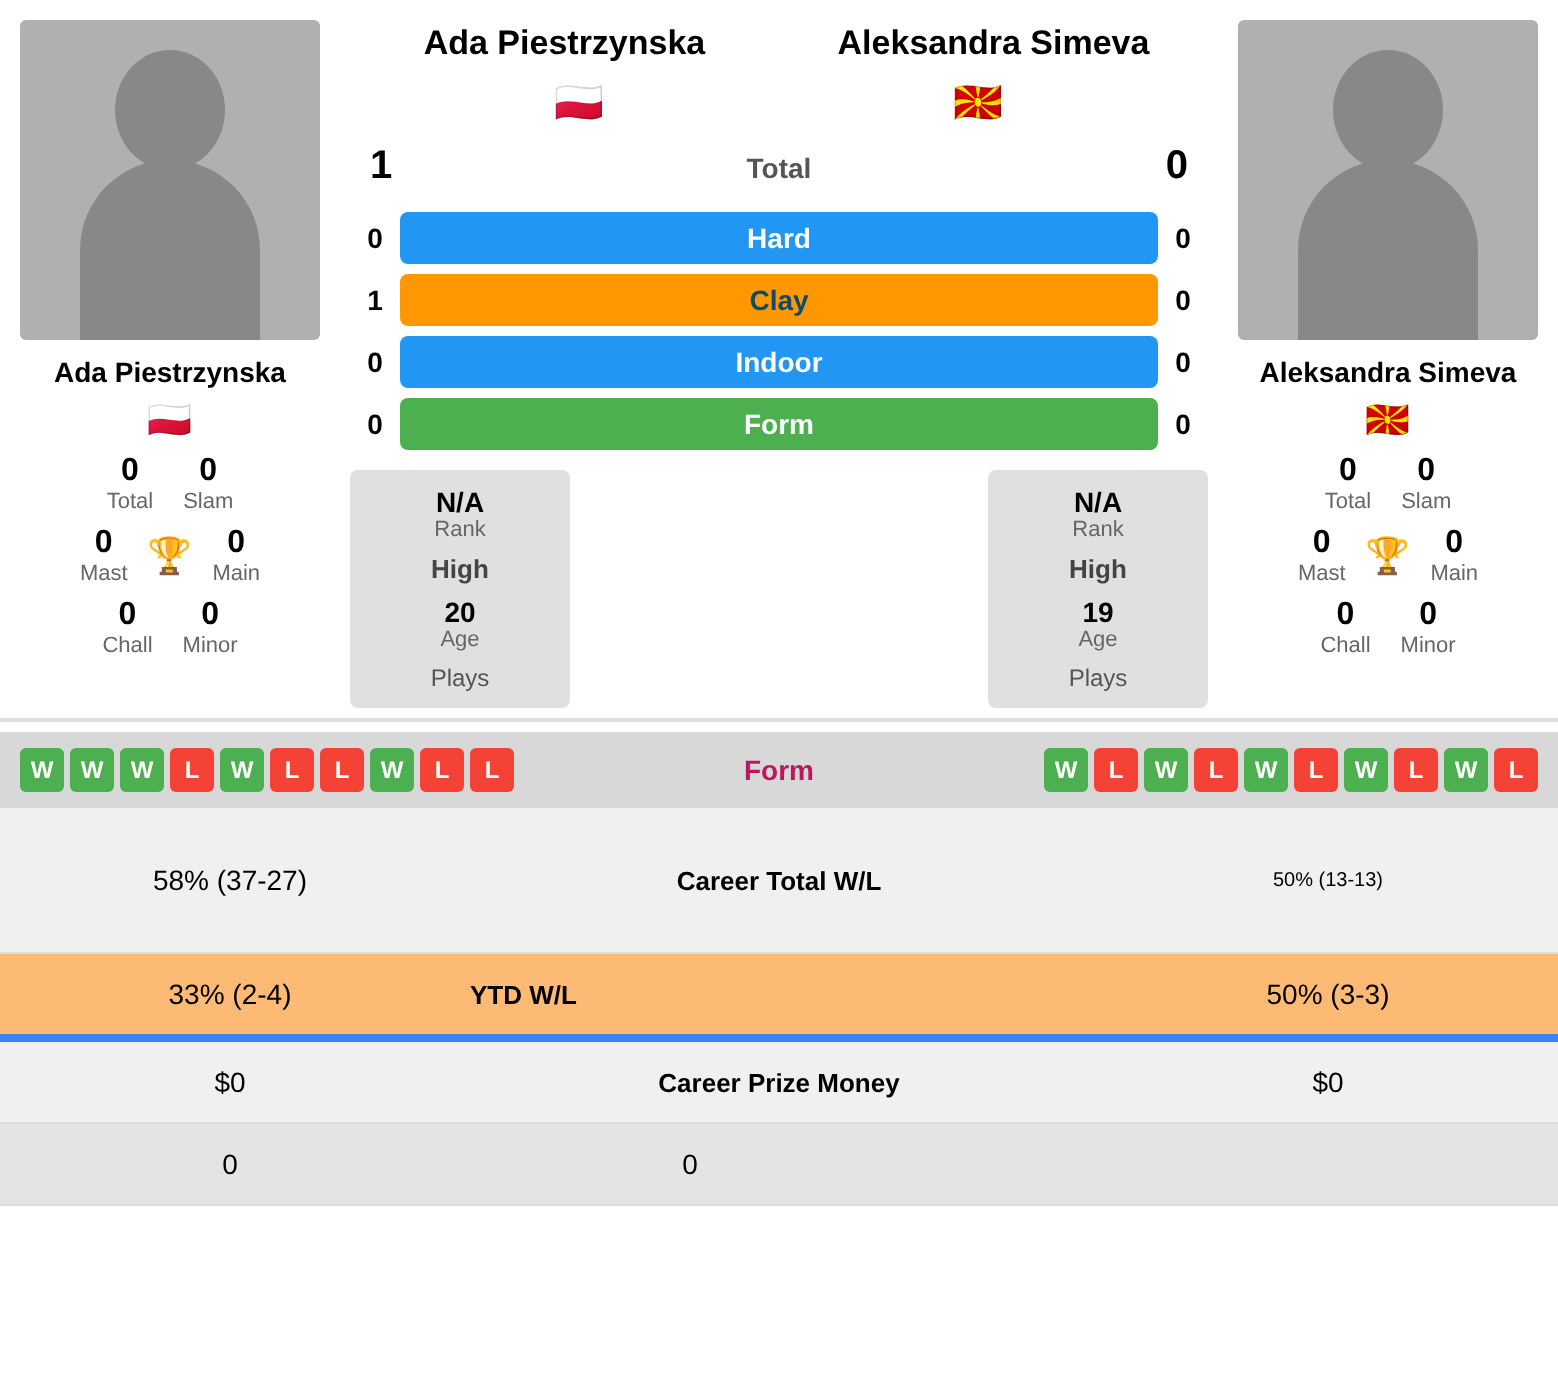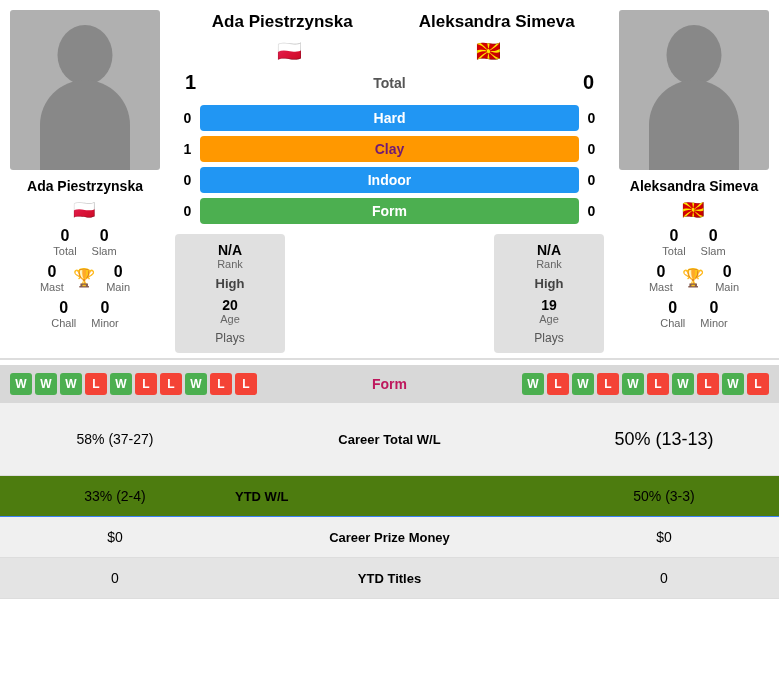--- a/index.html
+++ b/index.html
@@ -97,21 +97,21 @@
       <div style="padding:0 5px;">
 
         <div style="display:flex; align-items:center; justify-content:space-between; margin:5px 0;">
           <span style="font-size:14px; font-weight:bold; width:25px; text-align:center;">0</span>
           <button style="flex:1; padding:5px; background:#2196F3; color:#fff; border:none; border-radius:4px; font-size:14px; font-weight:bold; cursor:pointer;">Hard</button>
           <span style="font-size:14px; font-weight:bold; width:25px; text-align:center;">0</span>
         </div>
 
         <div style="display:flex; align-items:center; justify-content:space-between; margin:5px 0;">
           <span style="font-size:14px; font-weight:bold; width:25px; text-align:center;">1</span>
-          <button style="flex:1; padding:5px; background:#FF9800; color:#701a75; border:none; border-radius:4px; font-size:14px; font-weight:bold; cursor:pointer;">Clay</button>
+          <button style="flex:1; padding:5px; background:#FF9800; color:#0c4a6e; border:none; border-radius:4px; font-size:14px; font-weight:bold; cursor:pointer;">Clay</button>
           <span style="font-size:14px; font-weight:bold; width:25px; text-align:center;">0</span>
         </div>
 
         <div style="display:flex; align-items:center; justify-content:space-between; margin:5px 0;">
           <span style="font-size:14px; font-weight:bold; width:25px; text-align:center;">0</span>
           <button style="flex:1; padding:5px; background:#2196F3; color:#fff; border:none; border-radius:4px; font-size:14px; font-weight:bold; cursor:pointer;">Indoor</button>
           <span style="font-size:14px; font-weight:bold; width:25px; text-align:center;">0</span>
         </div>
 
         <div style="display:flex; align-items:center; justify-content:space-between; margin:5px 0;">
@@ -222,35 +222,34 @@
         <div style="width: 22px; height: 22px; border-radius: 3px; display: flex; align-items: center; justify-content: center; font-size: 12px; font-weight: bold; color: rgb(255, 255, 255); background: rgb(76, 175, 80);">W</div>
         <div style="width: 22px; height: 22px; border-radius: 3px; display: flex; align-items: center; justify-content: center; font-size: 12px; font-weight: bold; color: rgb(255, 255, 255); background: rgb(244, 67, 54);">L</div>
       </div>
   </div>
 
   <div class="stats-table">
 
     <div style="display:flex; align-items:center; background:#f0f0f0; border-bottom:1px solid #ddd;">
       <div style="width:230px; text-align:center; font-size:14px; padding:28px 8px;">58% (37-27)</div>
       <div style="flex:1; text-align:center; font-size:13px; font-weight:bold; padding:12px 5px;">Career Total W/L</div>
-      <div style="width:230px; text-align:center; font-size:18px; padding:12px 8px;">50% (13-13)</div>
-    </div>
-
-    <div style="display:flex; align-items:center; background:#4d7c0f; border-bottom:1px solid #3b82f6;">
+      <div style="width:230px; text-align:center; font-size:10px; padding:12px 8px;">50% (13-13)</div>
+    </div>
+
+    <div style="display:flex; align-items:center; background:#fdba74; border-bottom:4px solid #3b82f6;">
       <div style="width:230px; text-align:center; font-size:14px; padding:12px 8px;">33% (2-4)</div>
       <div style="flex:1; font-size:13px; font-weight:bold; padding:12px 5px;">YTD W/L</div>
       <div style="width:230px; text-align:center; font-size:14px; padding:12px 8px;">50% (3-3)</div>
     </div>
 
     <div style="display:flex; align-items:center; background:#f0f0f0; border-bottom:1px solid #ddd;">
       <div style="width:230px; text-align:center; font-size:14px; padding:12px 8px;">$0</div>
       <div style="flex:1; text-align:center; font-size:13px; font-weight:bold; padding:12px 5px;">Career Prize Money</div>
       <div style="width:230px; text-align:center; font-size:14px; padding:12px 8px;">$0</div>
     </div>
 
     <div style="display:flex; align-items:center; background:#e4e4e4; border-bottom:1px solid #ddd;">
       <div style="width:230px; text-align:center; font-size:14px; padding:12px 8px;">0</div>
-      <div style="flex:1; text-align:center; font-size:13px; font-weight:bold; padding:12px 5px;">YTD Titles</div>
       <div style="width:230px; text-align:center; font-size:14px; padding:12px 8px;">0</div>
     </div>
   </div>
 
 </div>
 
 </body></html>

